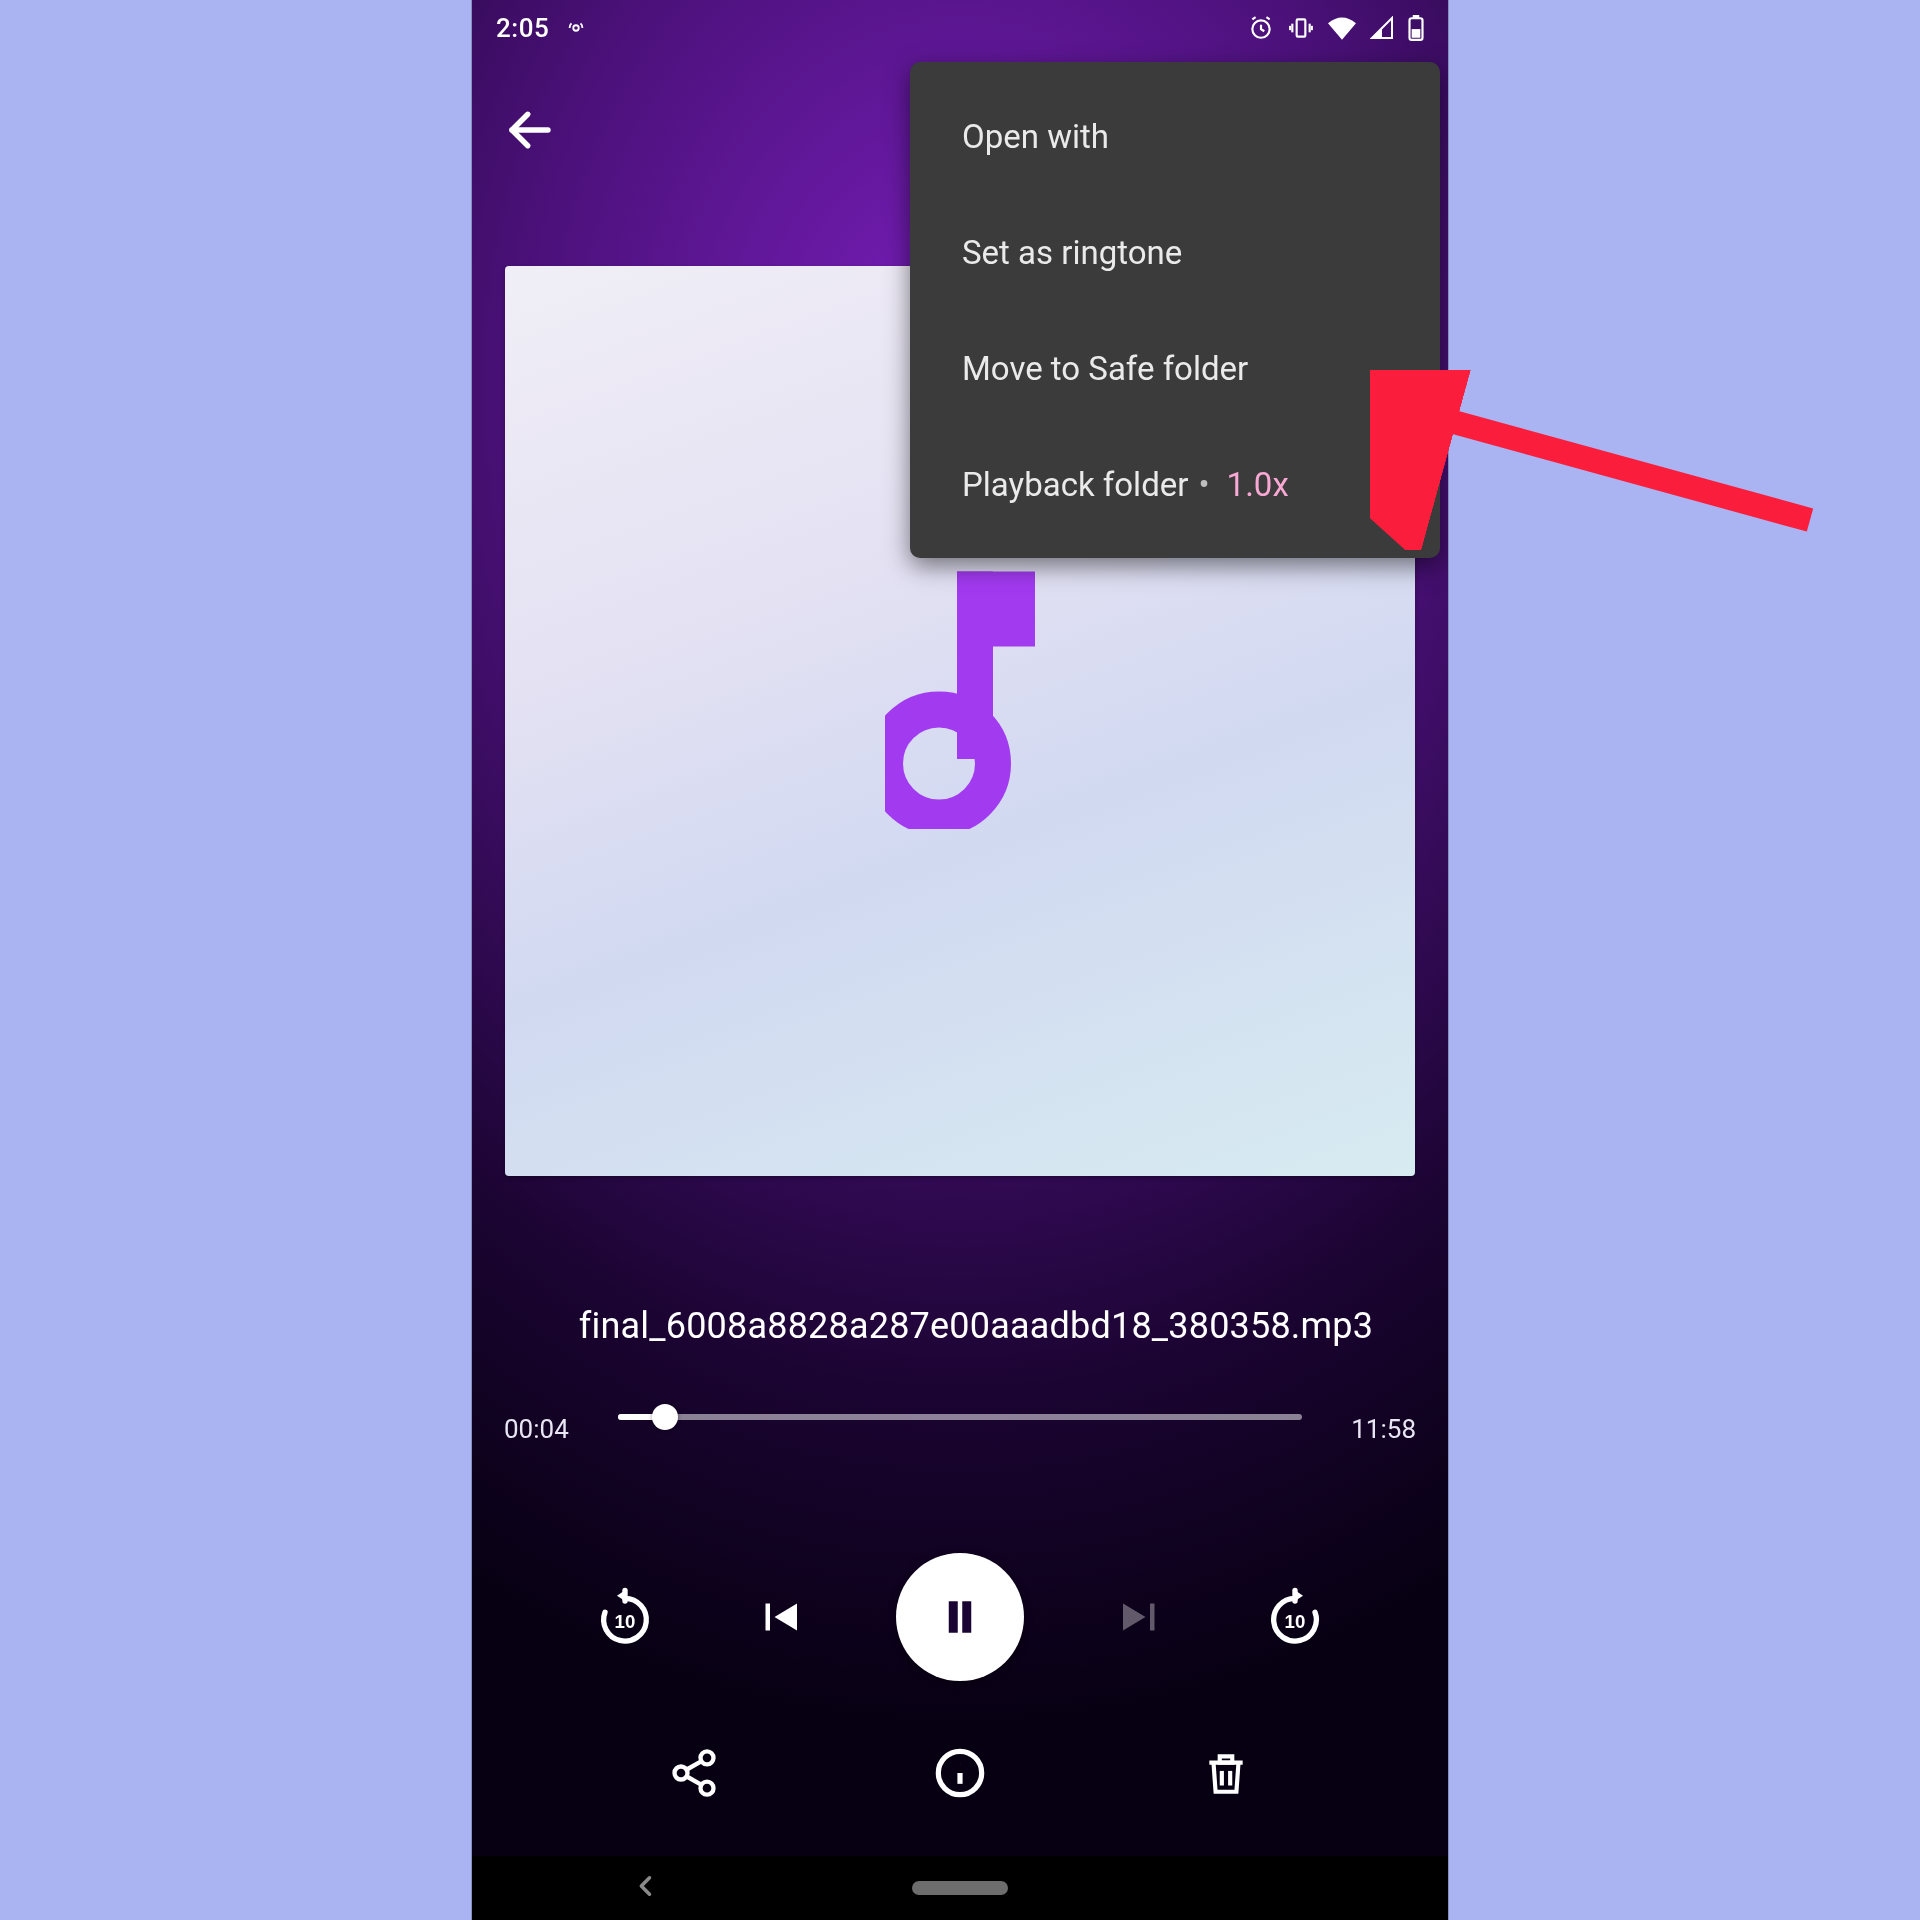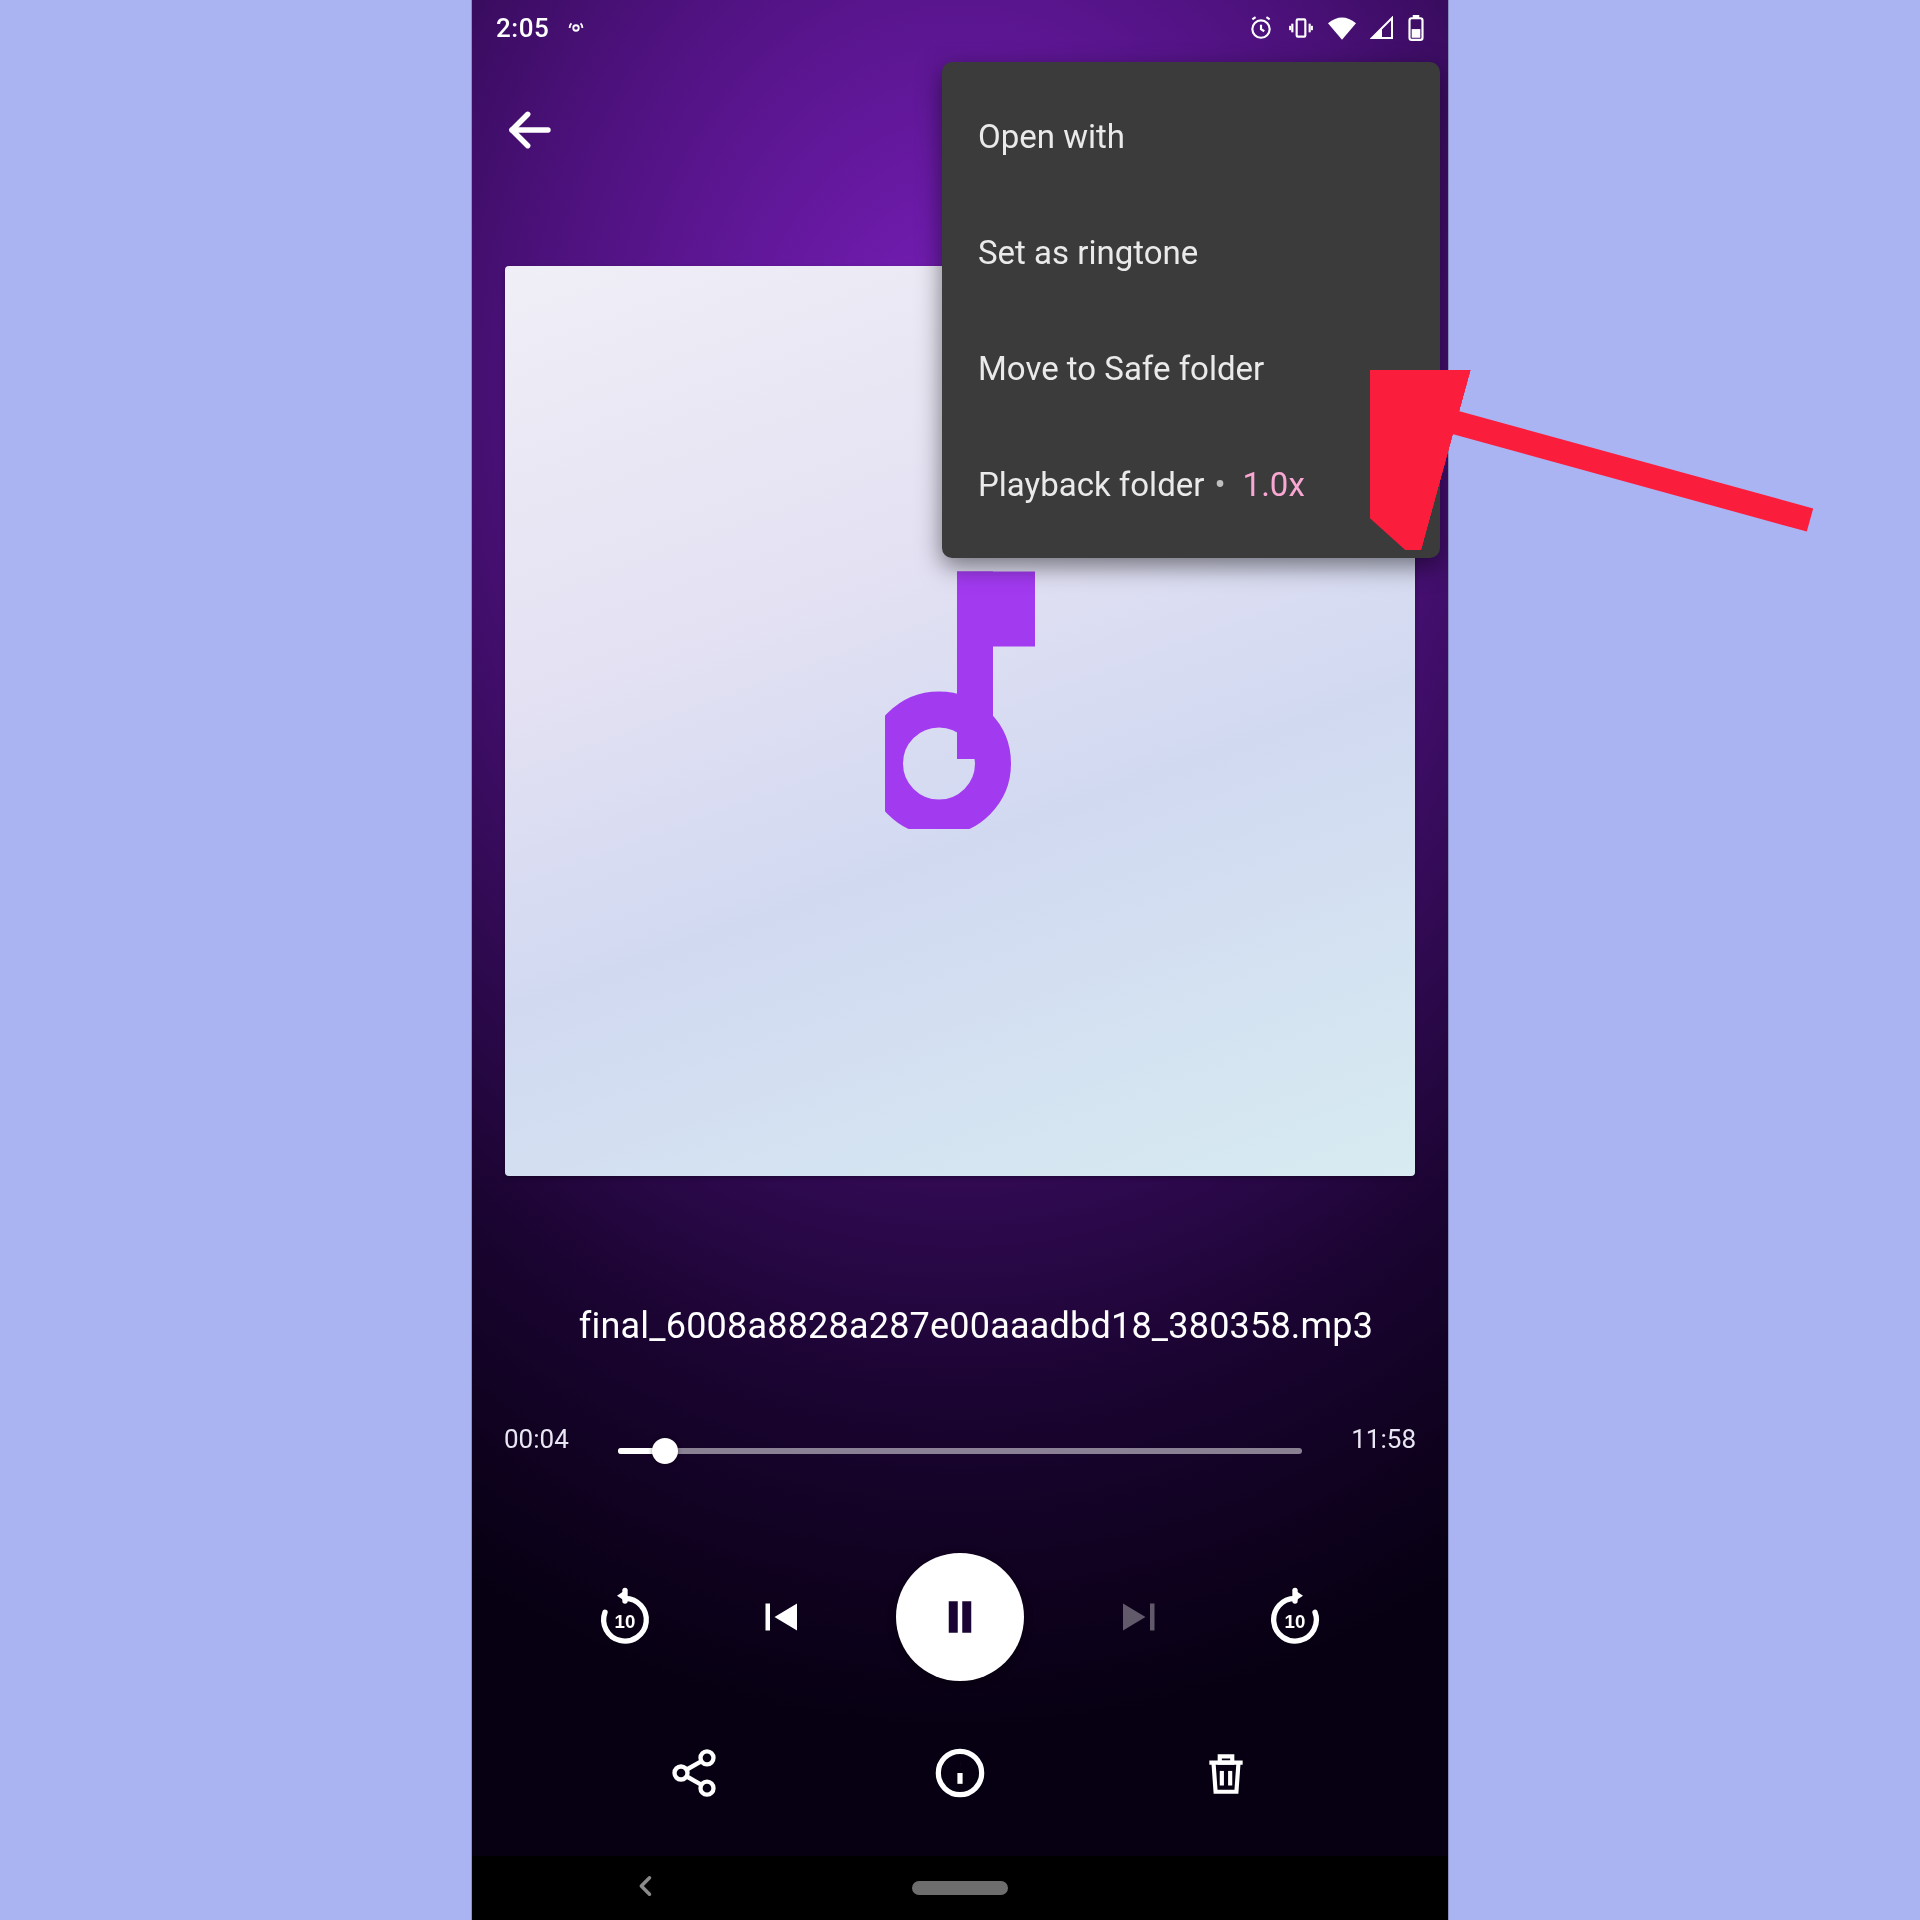--- a/index.html
+++ b/index.html
@@ -98,21 +98,21 @@
     padding-left:16px;
   }
 
   
   .seekrow {
     position:absolute;
     top: 1414px;
     left: 32px; right: 32px;
     height: 40px;
     display:flex;
-    align-items:flex-end;
+    align-items:flex-start;
     gap: 28px;
   }
   .time-label { font-size: 26px; color:#e9e6f4; width:86px; }
   .time-label.right { text-align:right; }
   .seekbar {
     position:relative;
     flex:1;
     height: 6px;
     background: rgba(255,255,255,.5);
     border-radius: 3px;
@@ -195,21 +195,21 @@
 
   
   .overflow-menu {
     position:absolute;
     top: 62px;
     right: 8px;
     width: 498px;
     background:#3b3b3b;
     border-radius:10px;
     box-shadow:0 8px 24px rgba(0,0,0,.5);
-    padding: 16px 0;
+    padding: 16px 16px;
   }
   .overflow-menu .mitem {
     height: 116px;
     display:flex;
     align-items:center;
     padding: 0 36px;
     font-size: 33px;
     color:#eaeaea;
     cursor:pointer;
   }

